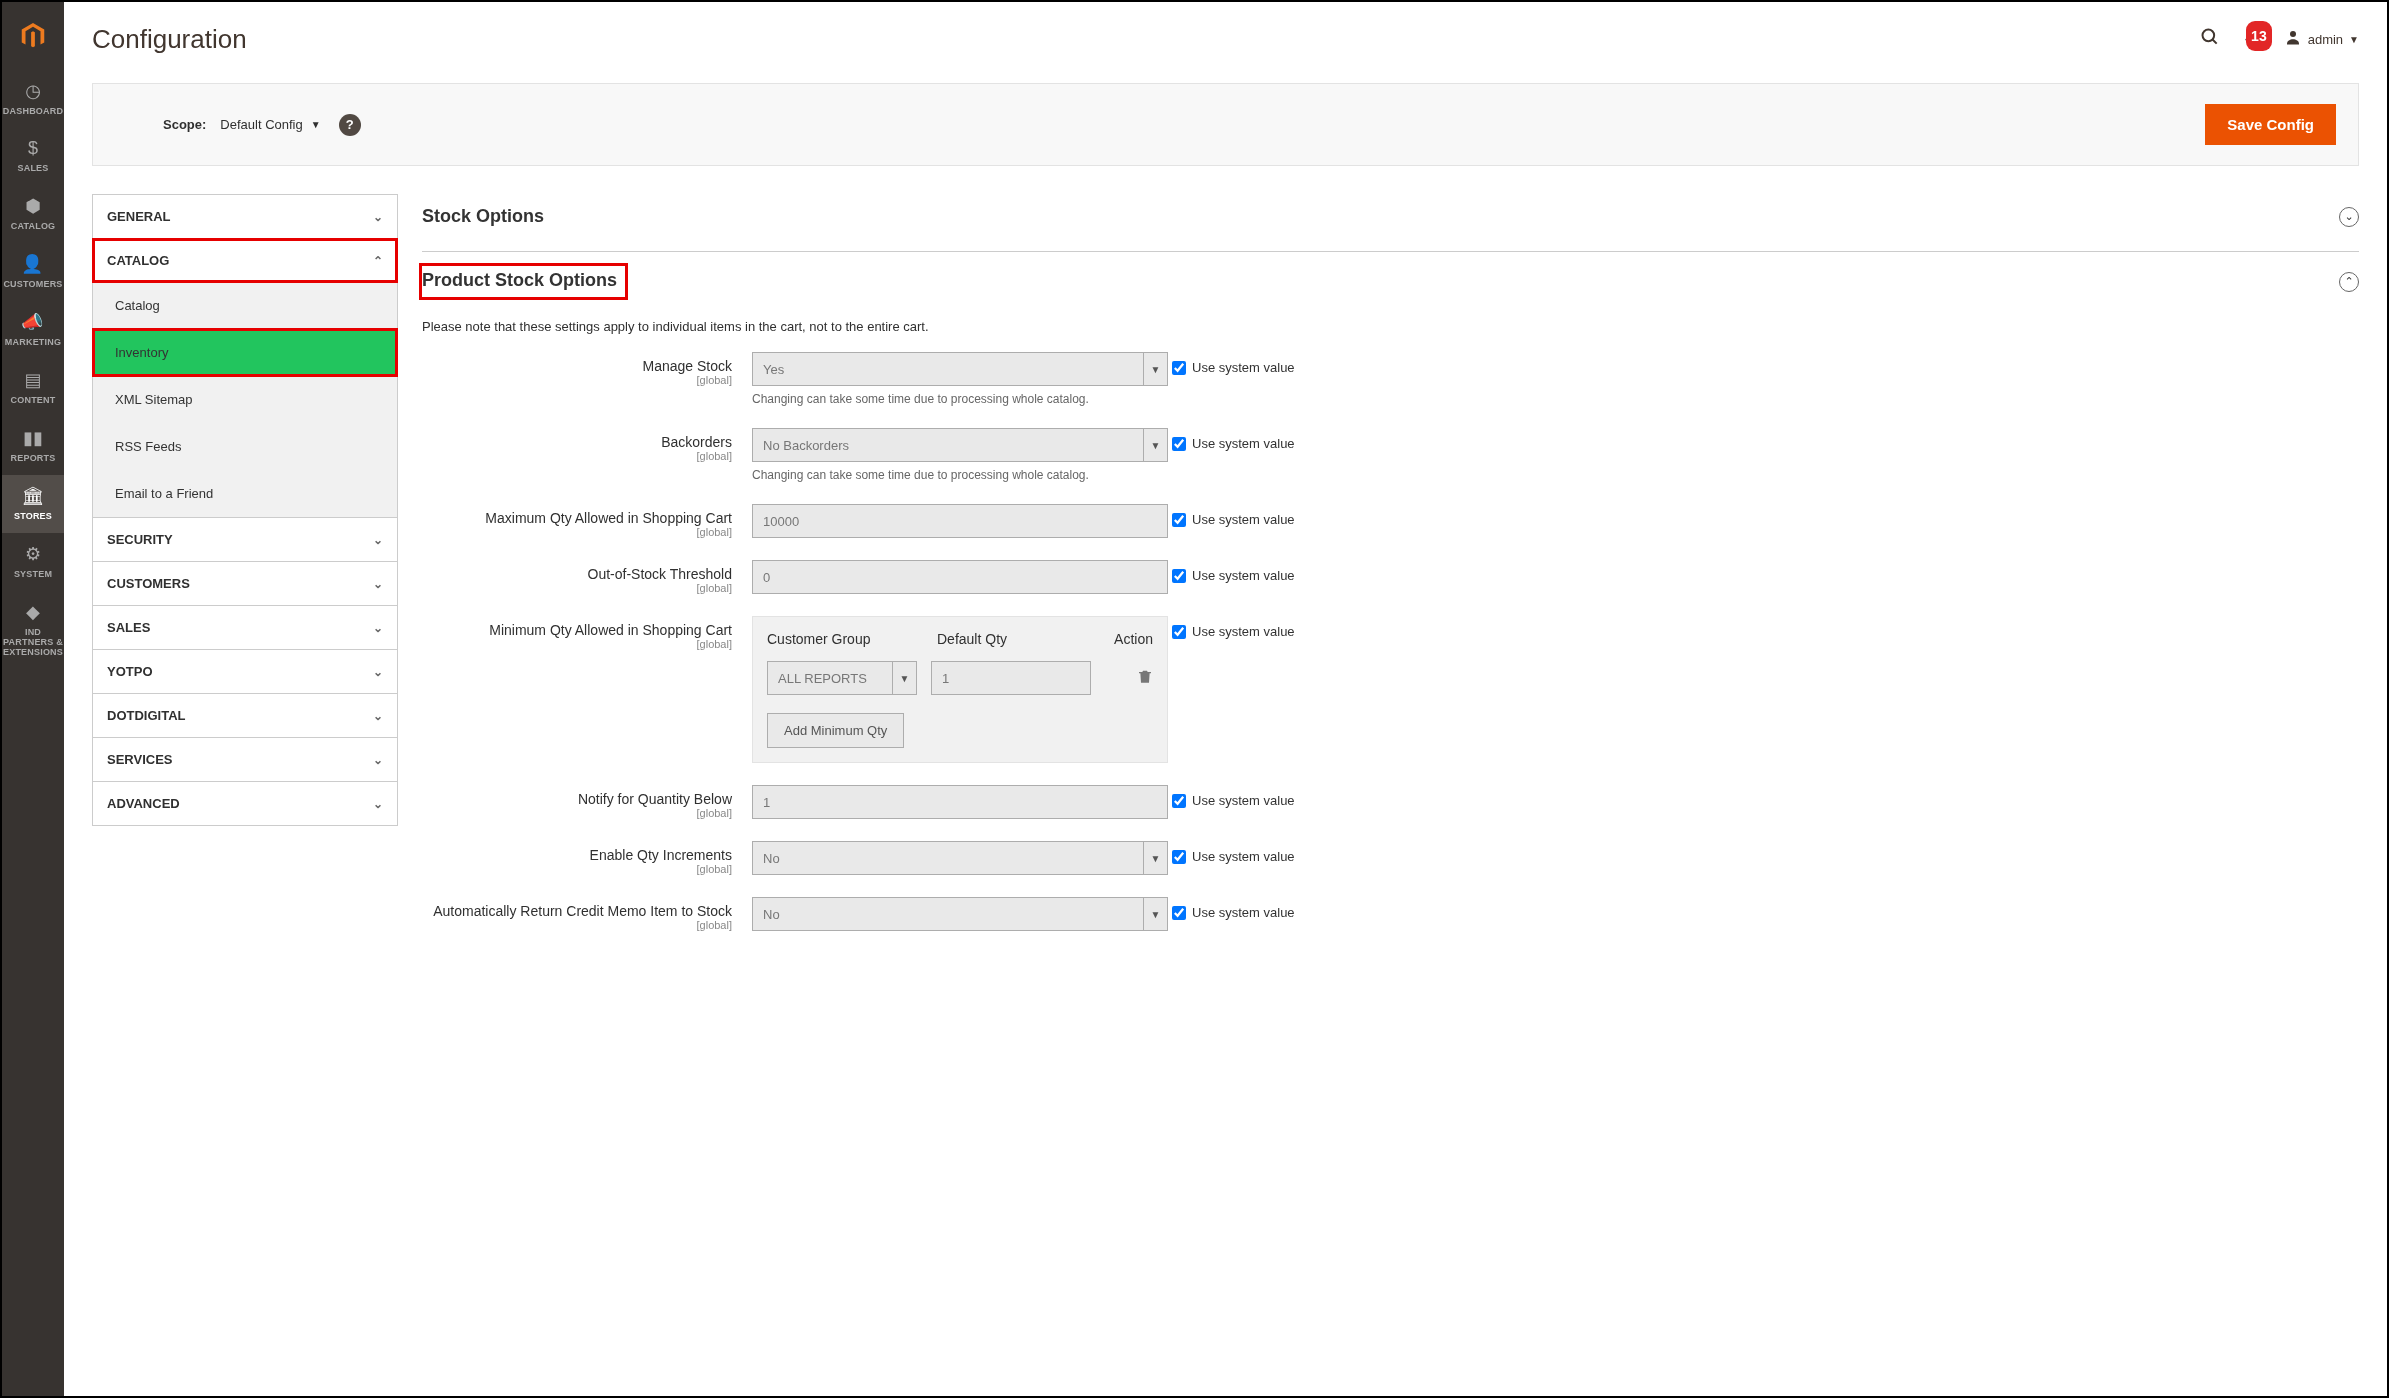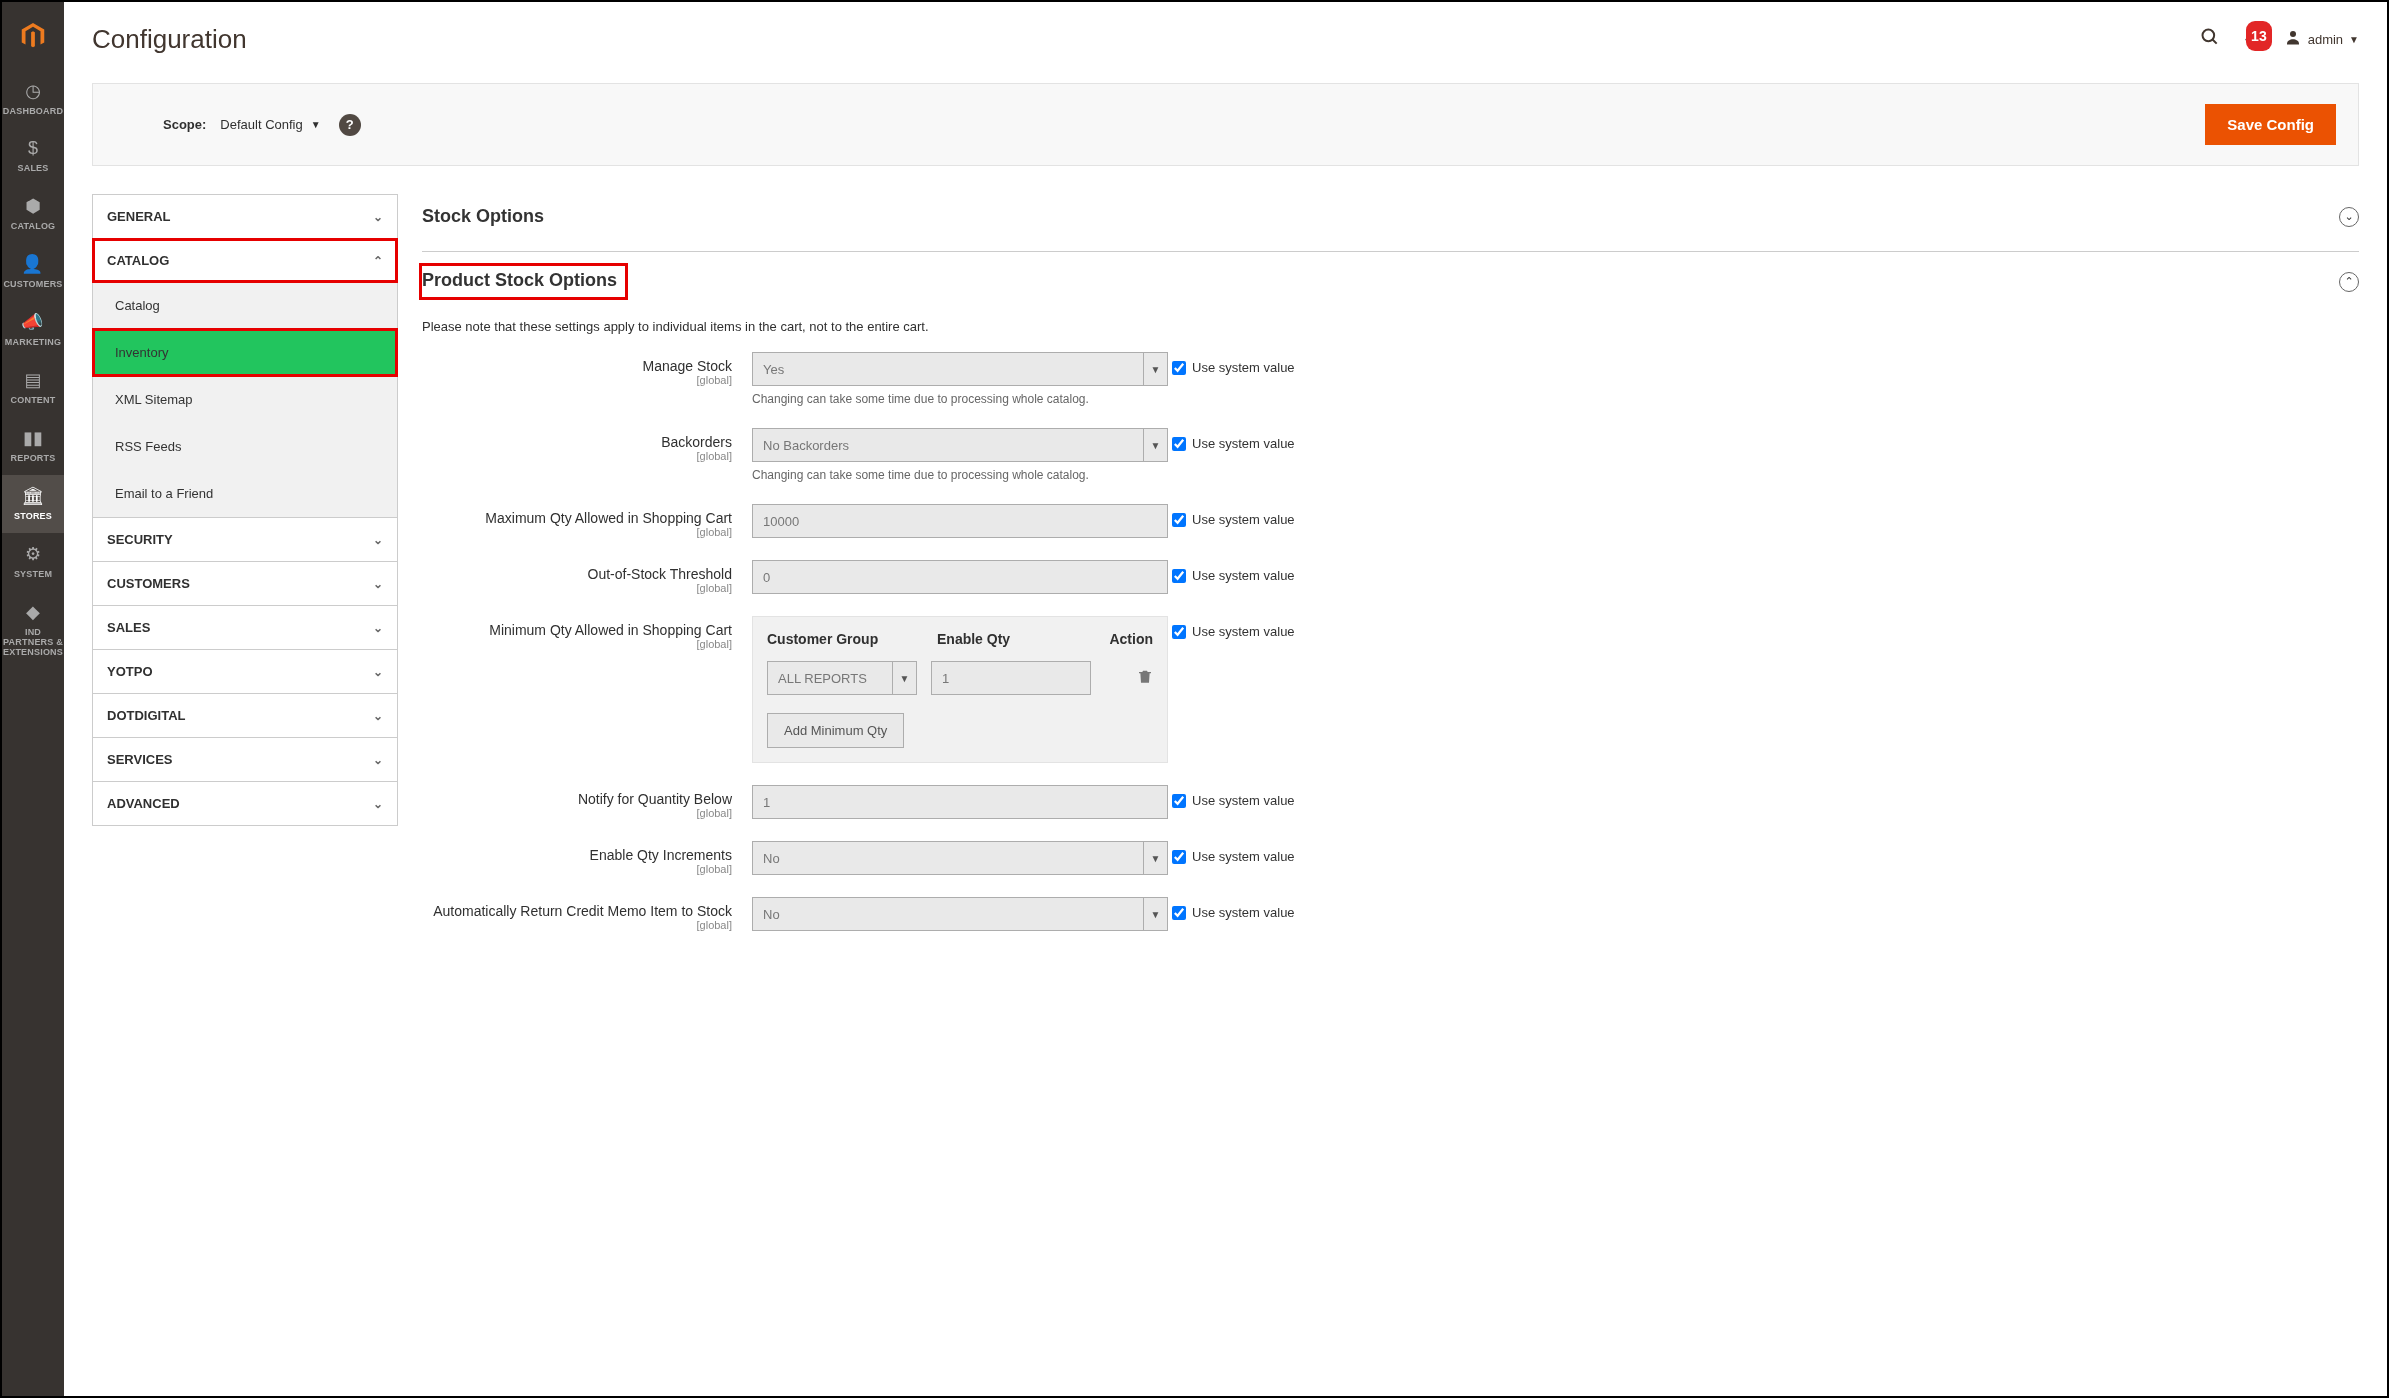--- a/index.html
+++ b/index.html
@@ -71,21 +71,21 @@
 .sel { width:100%; height:34px; border:1px solid #adadad; background:#fff; display:flex; align-items:center; padding:0 10px; cursor:pointer; position:relative;}
 .sel.disabled{ background:#e9e9e9; color:#777; cursor:default;}
 .sel .caretb { position:absolute; right:0; top:0; bottom:0; width:24px; border-left:1px solid #adadad; display:flex;align-items:center;justify-content:center; font-size:10px; color:#555;}
 .txt { width:100%; height:34px; border:1px solid #adadad; padding:0 10px; font-size:13px;}
 .txt.disabled{ background:#e9e9e9; color:#777;}
 
 .hint { font-size:12px; color:#666; margin-top:6px;}
 
 
 .mintbl { background:#f1f1f1; border:1px solid #e3e3e3; padding: 14px; }
-.mintbl-head { display:flex; font-weight:700; font-size:14px; color:#303030; margin-bottom:14px;}
+.mintbl-head { display:flex; font-weight:400; font-size:14px; color:#303030; margin-bottom:14px;}
 .mintbl-head .c1{width:170px;} .mintbl-head .c2{width:170px;} .mintbl-head .c3{flex:1;text-align:right;}
 .mintbl-row { display:flex; align-items:center; gap:14px; margin-bottom:18px;}
 .mintbl-row .sel{width:150px;height:34px;}
 .mintbl-row .txt{width:160px;}
 .trash{ margin-left:auto; font-size:18px; color:#777; cursor:pointer;}
 .addbtn{ background:#e9e9e9; border:1px solid #adadad; padding:9px 16px; font-size:13px; color:#555; cursor:pointer;}
 
 .redbox-title { display:inline-block; padding: 6px 10px 8px 2px; margin-left:-2px; }
 </style>
 </head>
@@ -331,21 +331,21 @@
 
         <div class="frow">
           <div class="flabel">
             <span class="lt">Minimum Qty Allowed in Shopping Cart</span>
             <span class="scopeh">[global]</span>
           </div>
           <div class="fcontrol">
             <div class="mintbl">
               <div class="mintbl-head">
                 <span class="c1">Customer Group</span>
-                <span class="c2">Enable Qty</span>
+                <span class="c2">Default Qty</span>
                 <span class="c3">Action</span>
               </div>
               <div class="mintbl-row">
                 <div class="sel disabled">
                   <span>ALL REPORTS</span>
                   <span class="caretb">▼</span>
                 </div>
                 <input class="txt disabled" disabled="" value="1" style="">
                 <span class="trash">
                   <svg width="16" height="16" viewBox="0 0 24 24" fill="#777">

